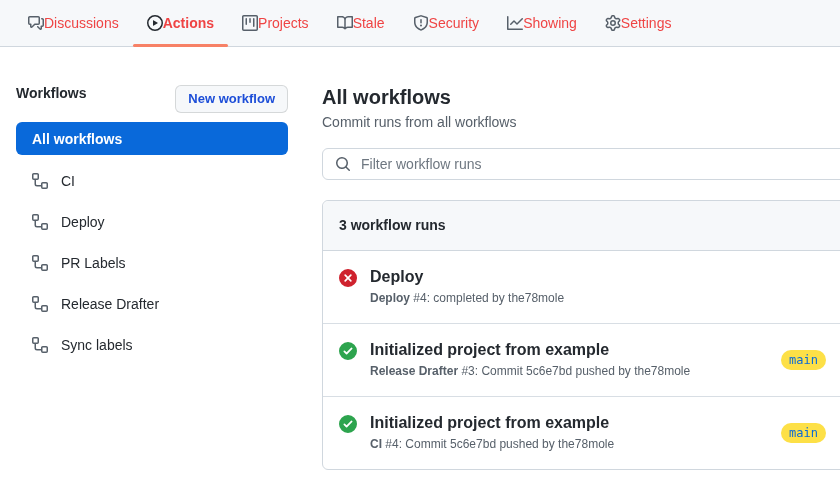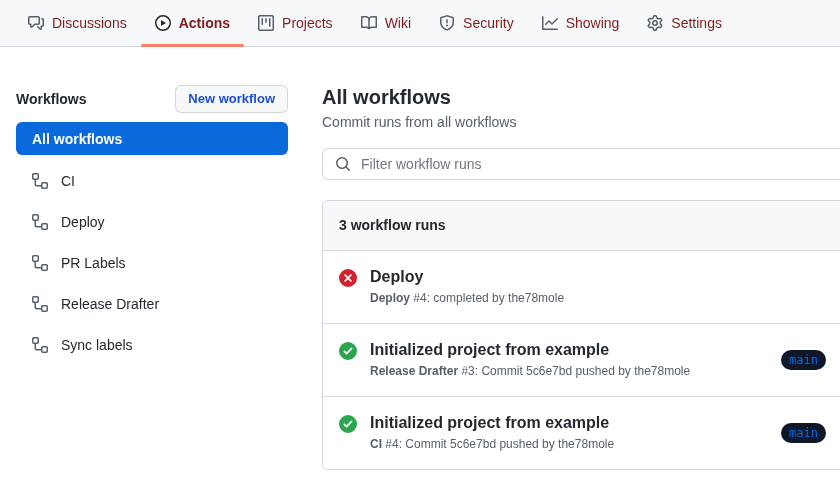--- a/index.html
+++ b/index.html
@@ -21,24 +21,24 @@
   .topnav {
     display:flex;
     align-items:stretch;
     height:47px;
     background:#f6f8fa;
     border-bottom:1px solid #d0d7de;
     padding-left:14px;
   }
   .nav-item {
     position:relative;
-    display:flex; align-items:center; gap:8px;
+    display:flex; align-items:center; gap:0;
     padding:0 14px;
     font-size:14px;
-    color:#7f1d1d;
+    color:#ef4444;
     cursor:pointer;
     white-space:nowrap;
   }
   .nav-item .ico { width:16px; height:16px; color:#57606a; flex:none; }
   .nav-item.active { font-weight:bold;justify-content:space-between; }
   .nav-item.active .ico { color:#24292f; }
   .nav-item.active::after {
     content:"";
     position:absolute; left:0; right:0; bottom:-1px;
     height:3px; background:#f78166; border-radius:3px;
@@ -46,21 +46,21 @@
 
   .layout { display:flex; height:436px; }
 
   
   .sidebar {
     width:322px; flex:none;
     padding:0 34px 0 16px;
   }
   .sidebar-header {
     margin-top:38px;
-    display:flex; align-items:center; justify-content:space-between;
+    display:flex; justify-content:space-between;
     height:28px;
     gap:30px;
   }
   .wf-heading { font-size:14px; font-weight:bold; }
   .btn-new {
     font-family:"Liberation Sans", sans-serif;
     font-size:13px; font-weight:bold;
     color:#1d4ed8;
     background:#f6f8fa;
     border:1px solid rgba(27,31,36,0.15);
@@ -146,21 +146,21 @@
     cursor:pointer;
   }
   .run-sub { margin-top:3px; font-size:12px; line-height:17px; color:#57606a; }
   .run-sub strong { font-weight:bold; }
   .branch-badge {
     flex:none;
     margin-left:auto; margin-right:21px;
     font-family:"DejaVu Sans Mono", monospace;
     font-size:12px;
     color:#0969da;
-    background:#0f172a;
+    background:#fde047;
     border-radius:10px;
     padding:2px 8px;
     line-height:16px;
     cursor:pointer;
   }
   .sprite { position:absolute; width:0; height:0; overflow:hidden; }
 </style>
 </head>
 <body>
 
@@ -221,21 +221,21 @@
     <div class="nav-item">
       <svg class="ico">
           <use href="#i-project"></use>
         </svg>
       <span>Projects</span>
     </div>
     <div class="nav-item">
       <svg class="ico">
           <use href="#i-book"></use>
         </svg>
-      <span>Wiki</span>
+      <span>Stale</span>
     </div>
     <div class="nav-item">
       <svg class="ico">
           <use href="#i-shield"></use>
         </svg>
       <span>Security</span>
     </div>
     <div class="nav-item">
       <svg class="ico">
           <use href="#i-graph"></use>

